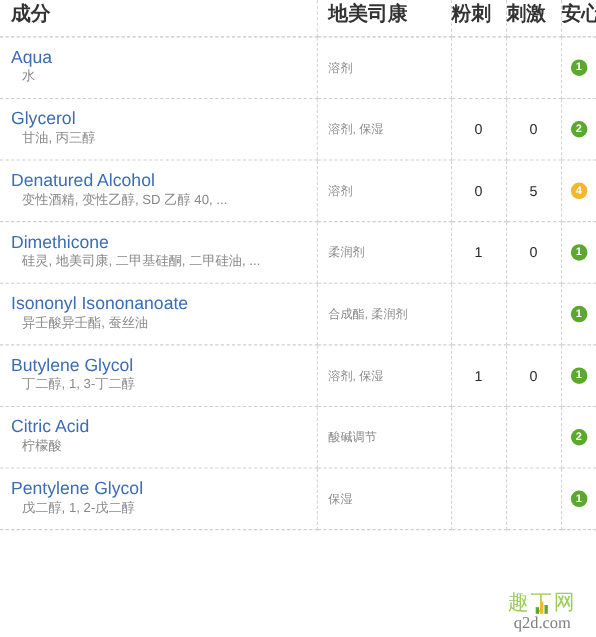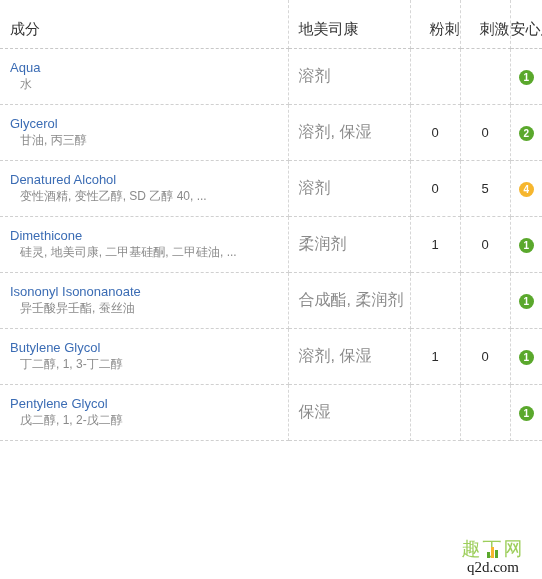--- a/index.html
+++ b/index.html
@@ -22,67 +22,67 @@
     table-layout: fixed;
   }
 
   table.ingredients col.c-name     { width: 288px; }
   table.ingredients col.c-props    { width: 122px; }
   table.ingredients col.c-acne     { width: 50px;  }
   table.ingredients col.c-irritant { width: 50px;  }
   table.ingredients col.c-safety   { width: 32px;  }
 
   thead th {
-    font-weight: normal;
-    font-size: 15px;
+    font-weight: bold;
+    font-size: 18px;
     color: #333333;
     text-align: left;
-    padding: 20px 0 9px 10px;
+    padding: 0 0 9px 10px;
     border-bottom: 1px dashed #c8c8c8;
     border-right: 1px dashed #d6d6d6;
     vertical-align: middle;
     white-space: nowrap;
   }
   thead th.th-num {
-    text-align: right;
+    text-align: left;
     padding-left: 0;
     padding-right: 0;
   }
   thead th.last { border-right: none; }
 
   tbody td {
     border-bottom: 1px dashed #d0d0d0;
     border-right: 1px dashed #d6d6d6;
     vertical-align: middle;
     padding: 0;
     height: 46px;
   }
   tbody td.last { border-right: none; }
 
   td.name-cell {
     padding: 4px 0 5px 10px;
     vertical-align: middle;
   }
   .ing-en {
-    font-size: 13px;
+    font-size: 16px;
     line-height: 17px;
     color: #3b6cb4;
     white-space: nowrap;
   }
   .ing-zh {
     font-size: 12px;
     line-height: 17px;
     color: #8a8a8a;
     padding-left: 10px;
     white-space: nowrap;
   }
 
   td.props-cell {
     padding: 0 4px 0 10px;
-    font-size: 16px;
+    font-size: 11px;
     color: #8a8a8a;
     white-space: nowrap;
   }
 
   td.num-cell {
     text-align: center;
     font-size: 13px;
     color: #2a2a2a;
   }
 
@@ -136,21 +136,21 @@
     bottom: 0;
     width: 3px;
     display: block;
   }
   .watermark .wm-bars i:nth-child(1){ left: 0px; height: 6px;  background: #5aa82c; }
   .watermark .wm-bars i:nth-child(2){ left: 4px; height: 11px; background: #f6b62e; }
   .watermark .wm-bars i:nth-child(3){ left: 8px; height: 8px;  background: #5aa82c; }
   .watermark .wm-url {
     font-size: 15px;
     line-height: 16px;
-    color: #000000;
+    color: #737373;
     font-family: "Liberation Serif", serif;
     opacity: .9;
   }
 </style>
 </head>
 <body>
 
 <table class="ingredients">
   <colgroup>
     <col class="c-name">
@@ -224,20 +224,30 @@
           <div class="ing-en"><span>Butylene Glycol</span></div>
           <div class="ing-zh">丁二醇, 1, 3-丁二醇</div>
         </td>
         <td class="props-cell">溶剂, 保湿</td>
         <td class="num-cell">1</td>
         <td class="num-cell">0</td>
         <td class="safety-cell last"><span class="badge lvl1">1</span></td>
       </tr>
       <tr>
         <td class="name-cell">
+          <div class="ing-en"><span>Citric Acid</span></div>
+          <div class="ing-zh">柠檬酸</div>
+        </td>
+        <td class="props-cell">酸碱调节</td>
+        <td class="num-cell"></td>
+        <td class="num-cell"></td>
+        <td class="safety-cell last"><span class="badge lvl2">2</span></td>
+      </tr>
+      <tr>
+        <td class="name-cell">
           <div class="ing-en"><span>Pentylene Glycol</span></div>
           <div class="ing-zh">戊二醇, 1, 2-戊二醇</div>
         </td>
         <td class="props-cell">保湿</td>
         <td class="num-cell"></td>
         <td class="num-cell"></td>
         <td class="safety-cell last"><span class="badge lvl1">1</span></td>
       </tr>
     </tbody>
 </table>

